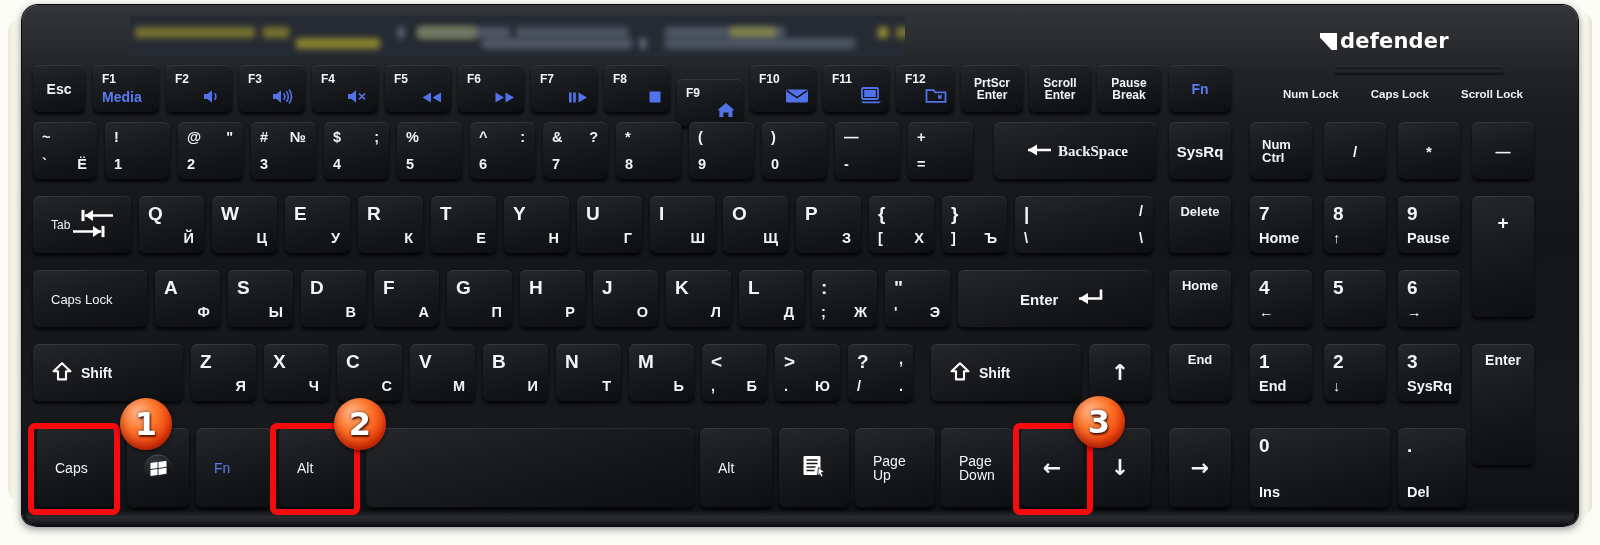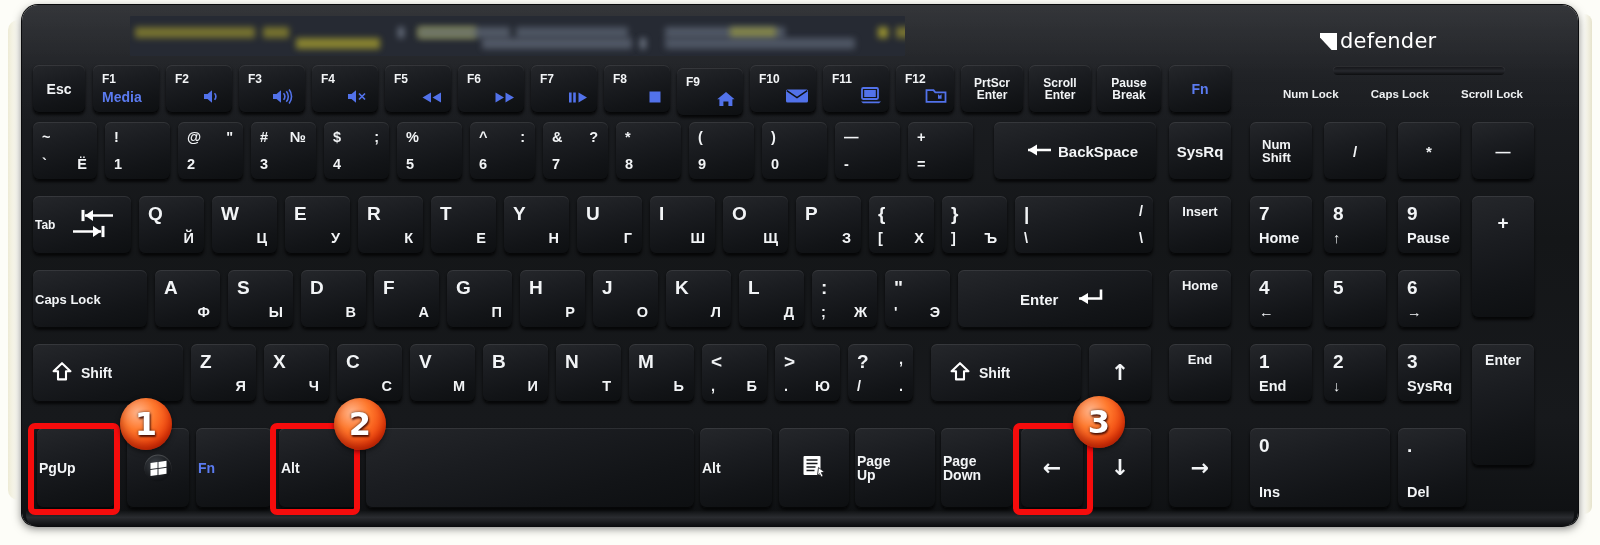--- a/index.html
+++ b/index.html
@@ -35,21 +35,21 @@
   #redacted{position:absolute;left:130px;top:16px;width:775px;height:40px;
     background:#262a33;overflow:hidden;border-radius:1px;}
   .blob{position:absolute;border-radius:1px;filter:blur(3.2px);}
 
   
   #brand{position:absolute;left:1320px;top:29px;color:#fff;
     font-size:21px;font-weight:bold;letter-spacing:.2px;user-select:none;}
   #brand .mark{display:inline-block;width:17px;height:17px;background:#fff;
     margin-right:3px;vertical-align:-2px;
     clip-path:polygon(0 0,100% 0,100% 100%,68% 100%,0 26%);}
-  #brand .word{font-family:"DejaVu Sans",sans-serif;font-weight:400;}
+  #brand .word{font-family:"DejaVu Sans",sans-serif;font-weight:700;}
 
   #led-strip{position:absolute;left:1333px;top:66px;width:172px;height:9px;
     background:linear-gradient(180deg,#121316,#26282d 55%,#0c0d0f);
     border-radius:5px;box-shadow:inset 0 1px 0 rgba(255,255,255,.10);}
   #led-labels{position:absolute;left:1283px;top:88px;width:240px;
     display:flex;justify-content:space-between;color:#eef0f2;font-size:11.5px;font-weight:bold;}
   #led-labels span{white-space:nowrap;}
 
   
   .key{position:absolute;box-sizing:border-box;
@@ -60,21 +60,21 @@
       inset 0 -1px 0 rgba(0,0,0,.6),
       0 2px 3px rgba(0,0,0,.75);
     color:#f2f4f6;overflow:hidden;}
   .key .lbl{position:absolute;white-space:pre;line-height:1;user-select:none;}
 
   
   .tl{left:9px;top:8px;font-size:14.5px;font-weight:bold;}
   .bl{left:9px;bottom:9px;font-size:14.5px;font-weight:bold;}
   .tr{right:10px;top:8px;font-size:14.5px;font-weight:bold;}
   .br{right:10px;bottom:9px;font-size:14.5px;font-weight:bold;}
-  .ml{left:2px;top:50%;transform:translateY(-50%);font-size:13px;font-weight:bold;}
+  .ml{left:18px;top:50%;transform:translateY(-50%);font-size:13px;font-weight:normal;}
   .ctr{left:50%;top:50%;transform:translate(-50%,-50%);font-size:15px;font-weight:bold;text-align:center;}
   .ctrtop{left:50%;top:9px;transform:translateX(-50%);font-size:13px;font-weight:bold;text-align:center;}
 
   .big{font-size:19px;}
   .sml{font-size:12px;}
   .blue{color:#5b7bf0;text-align:center;}
 
   .two-line{text-align:center;line-height:1.18;}
 
   
@@ -186,21 +186,21 @@
             <rect x="6.2" y="1.5" width="2.6" height="10" fill="#5272ea"></rect>
             <path d="M11.5 1.5v10L20 6.5z" fill="#5272ea"></path>
           </svg></span>
       </div>
       <div class="key" style="left: 604px; top: 65px; width: 66px; height: 48px;">
         <span class="lbl tl sml">F8</span>
         <span class="lbl" style="right:7px;bottom:6px;"><svg width="15" height="14" viewBox="0 0 15 14">
             <rect x="1.5" y="1.5" width="11" height="11" fill="#5272ea"></rect>
           </svg></span>
       </div>
-      <div class="key" style="left: 677px; top: 68px; width: 66px; height: 48px;">
+      <div class="key" style="left: 677px; top: 79px; width: 66px; height: 48px;">
         <span class="lbl tl sml">F9</span>
         <span class="lbl" style="right:7px;bottom:6px;"><svg width="20" height="16" viewBox="0 0 20 16">
             <path d="M10 1L1.2 8.2h2.2V15h4V10.6h5V15h4V8.2h2.2z" fill="#5272ea"></path>
           </svg></span>
       </div>
       <div class="key" style="left: 750px; top: 65px; width: 66px; height: 48px;">
         <span class="lbl tl sml">F10</span>
         <span class="lbl" style="right:7px;bottom:6px;"><svg width="24" height="16" viewBox="0 0 24 16">
             <rect x="1" y="1.5" width="22" height="13" rx="1.5" fill="#5272ea"></rect>
             <path d="M1.8 2.6L12 9.6l10.2-7" stroke="#0f1114" stroke-width="1.5" fill="none"></path>
@@ -287,33 +287,33 @@
         <span class="lbl bl">0</span>
       </div>
       <div class="key" style="left: 835px; top: 122px; width: 65px; height: 58px;">
         <span class="lbl tl">—</span>
         <span class="lbl bl">-</span>
       </div>
       <div class="key" style="left: 908px; top: 122px; width: 65px; height: 58px;">
         <span class="lbl tl">+</span>
         <span class="lbl bl">=</span>
       </div>
-      <div class="key" style="left: 994px; top: 122px; width: 162px; height: 58px;">
+      <div class="key" style="left: 994px; top: 122px; width: 162px; height: 58px; font-family: Liberation Serif, serif;">
         <span class="lbl" style="left:24px;top:50%;transform:translateY(-50%);"><svg width="34" height="12" viewBox="0 0 34 12">
             <path d="M10 6H33" stroke="#fff" stroke-width="2.6"></path>
             <path d="M10 6l9-5.4v10.8z" fill="#fff"></path>
           </svg></span>
         <span class="lbl" style="left: 64px; top: 50%; transform: translateY(-50%); font-size: 15px; font-weight: bold;">BackSpace</span>
       </div>
       <div class="key" style="left: 1169px; top: 122px; width: 62px; height: 58px;">
         <span class="lbl ctr">SysRq</span>
       </div>
       <div class="key" style="left: 1250px; top: 122px; width: 62px; height: 58px;">
         <span class="lbl ctr two-line sml" style="left: 12px; transform: translateY(-50%); text-align: left; font-size: 13px;">Num
-Shift</span>
+Ctrl</span>
       </div>
       <div class="key" style="left: 1324px; top: 122px; width: 62px; height: 58px;">
         <span class="lbl ctr">/</span>
       </div>
       <div class="key" style="left: 1398px; top: 122px; width: 62px; height: 58px;">
         <span class="lbl ctr">*</span>
       </div>
       <div class="key" style="left: 1472px; top: 122px; width: 62px; height: 58px;">
         <span class="lbl ctr">—</span>
       </div>
@@ -378,21 +378,21 @@
         <span class="lbl bl">]</span>
         <span class="lbl br">Ъ</span>
       </div>
       <div class="key" style="left: 1015px; top: 196px; width: 138px; height: 58px;">
         <span class="lbl tl big">|</span>
         <span class="lbl tr">/</span>
         <span class="lbl bl">\</span>
         <span class="lbl br">\</span>
       </div>
       <div class="key" style="left: 1169px; top: 196px; width: 62px; height: 58px;">
-        <span class="lbl ctrtop">Insert</span>
+        <span class="lbl ctrtop">Delete</span>
       </div>
       <div class="key" style="left: 1250px; top: 196px; width: 62px; height: 58px;">
         <span class="lbl tl big">7</span>
         <span class="lbl bl">Home</span>
       </div>
       <div class="key" style="left: 1324px; top: 196px; width: 62px; height: 58px;">
         <span class="lbl tl big">8</span>
         <span class="lbl bl">↑</span>
       </div>
       <div class="key" style="left: 1398px; top: 196px; width: 62px; height: 58px;">
@@ -543,21 +543,21 @@
         <span class="lbl bl">↓</span>
       </div>
       <div class="key" style="left: 1398px; top: 344px; width: 62px; height: 58px;">
         <span class="lbl tl big">3</span>
         <span class="lbl bl">SysRq</span>
       </div>
       <div class="key" style="left: 1472px; top: 344px; width: 62px; height: 122px;">
         <span class="lbl ctrtop" style="font-size: 14px;">Enter</span>
       </div>
       <div class="key" style="left: 37px; top: 428px; width: 78px; height: 80px;">
-        <span class="lbl ml" style="font-size: 14px;">PgUp</span>
+        <span class="lbl ml" style="font-size: 14px;">Caps</span>
       </div>
       <div class="key" style="left: 127px; top: 428px; width: 62px; height: 80px;">
         <span class="winlogo">
           <i></i>
           <i></i>
           <i></i>
           <i></i>
         </span>
       </div>
       <div class="key" style="left: 196px; top: 428px; width: 76px; height: 80px;">

